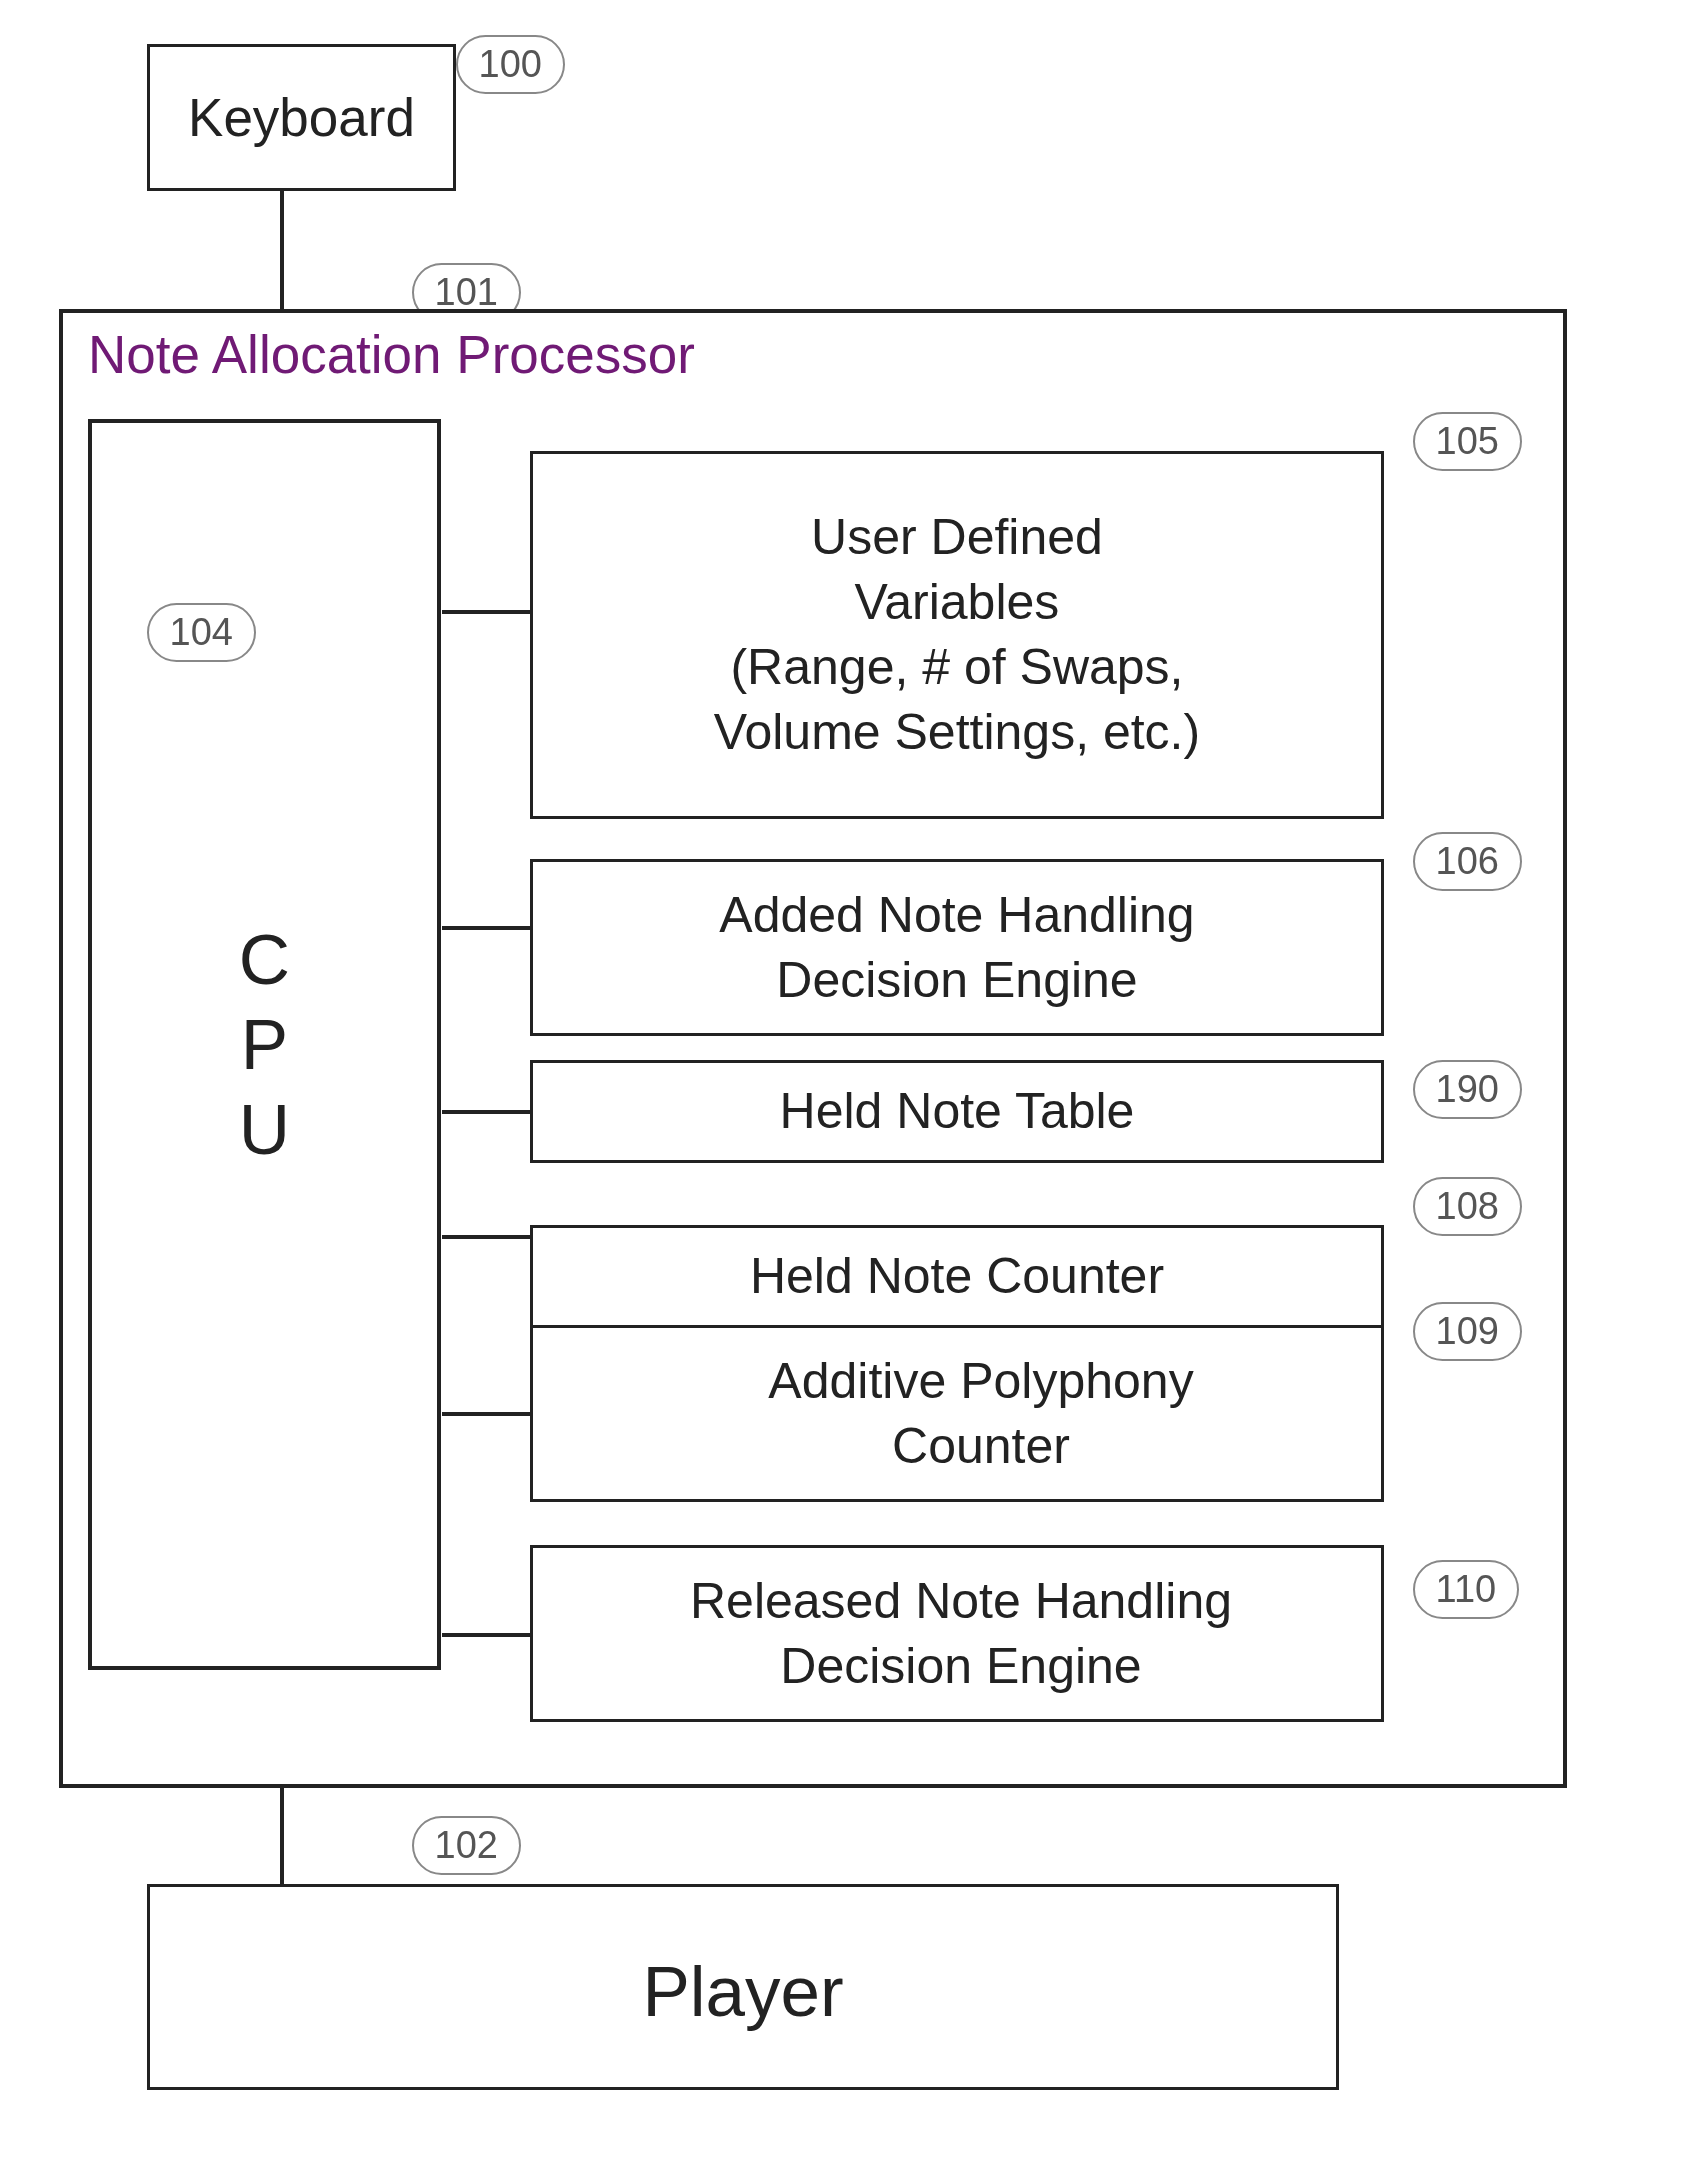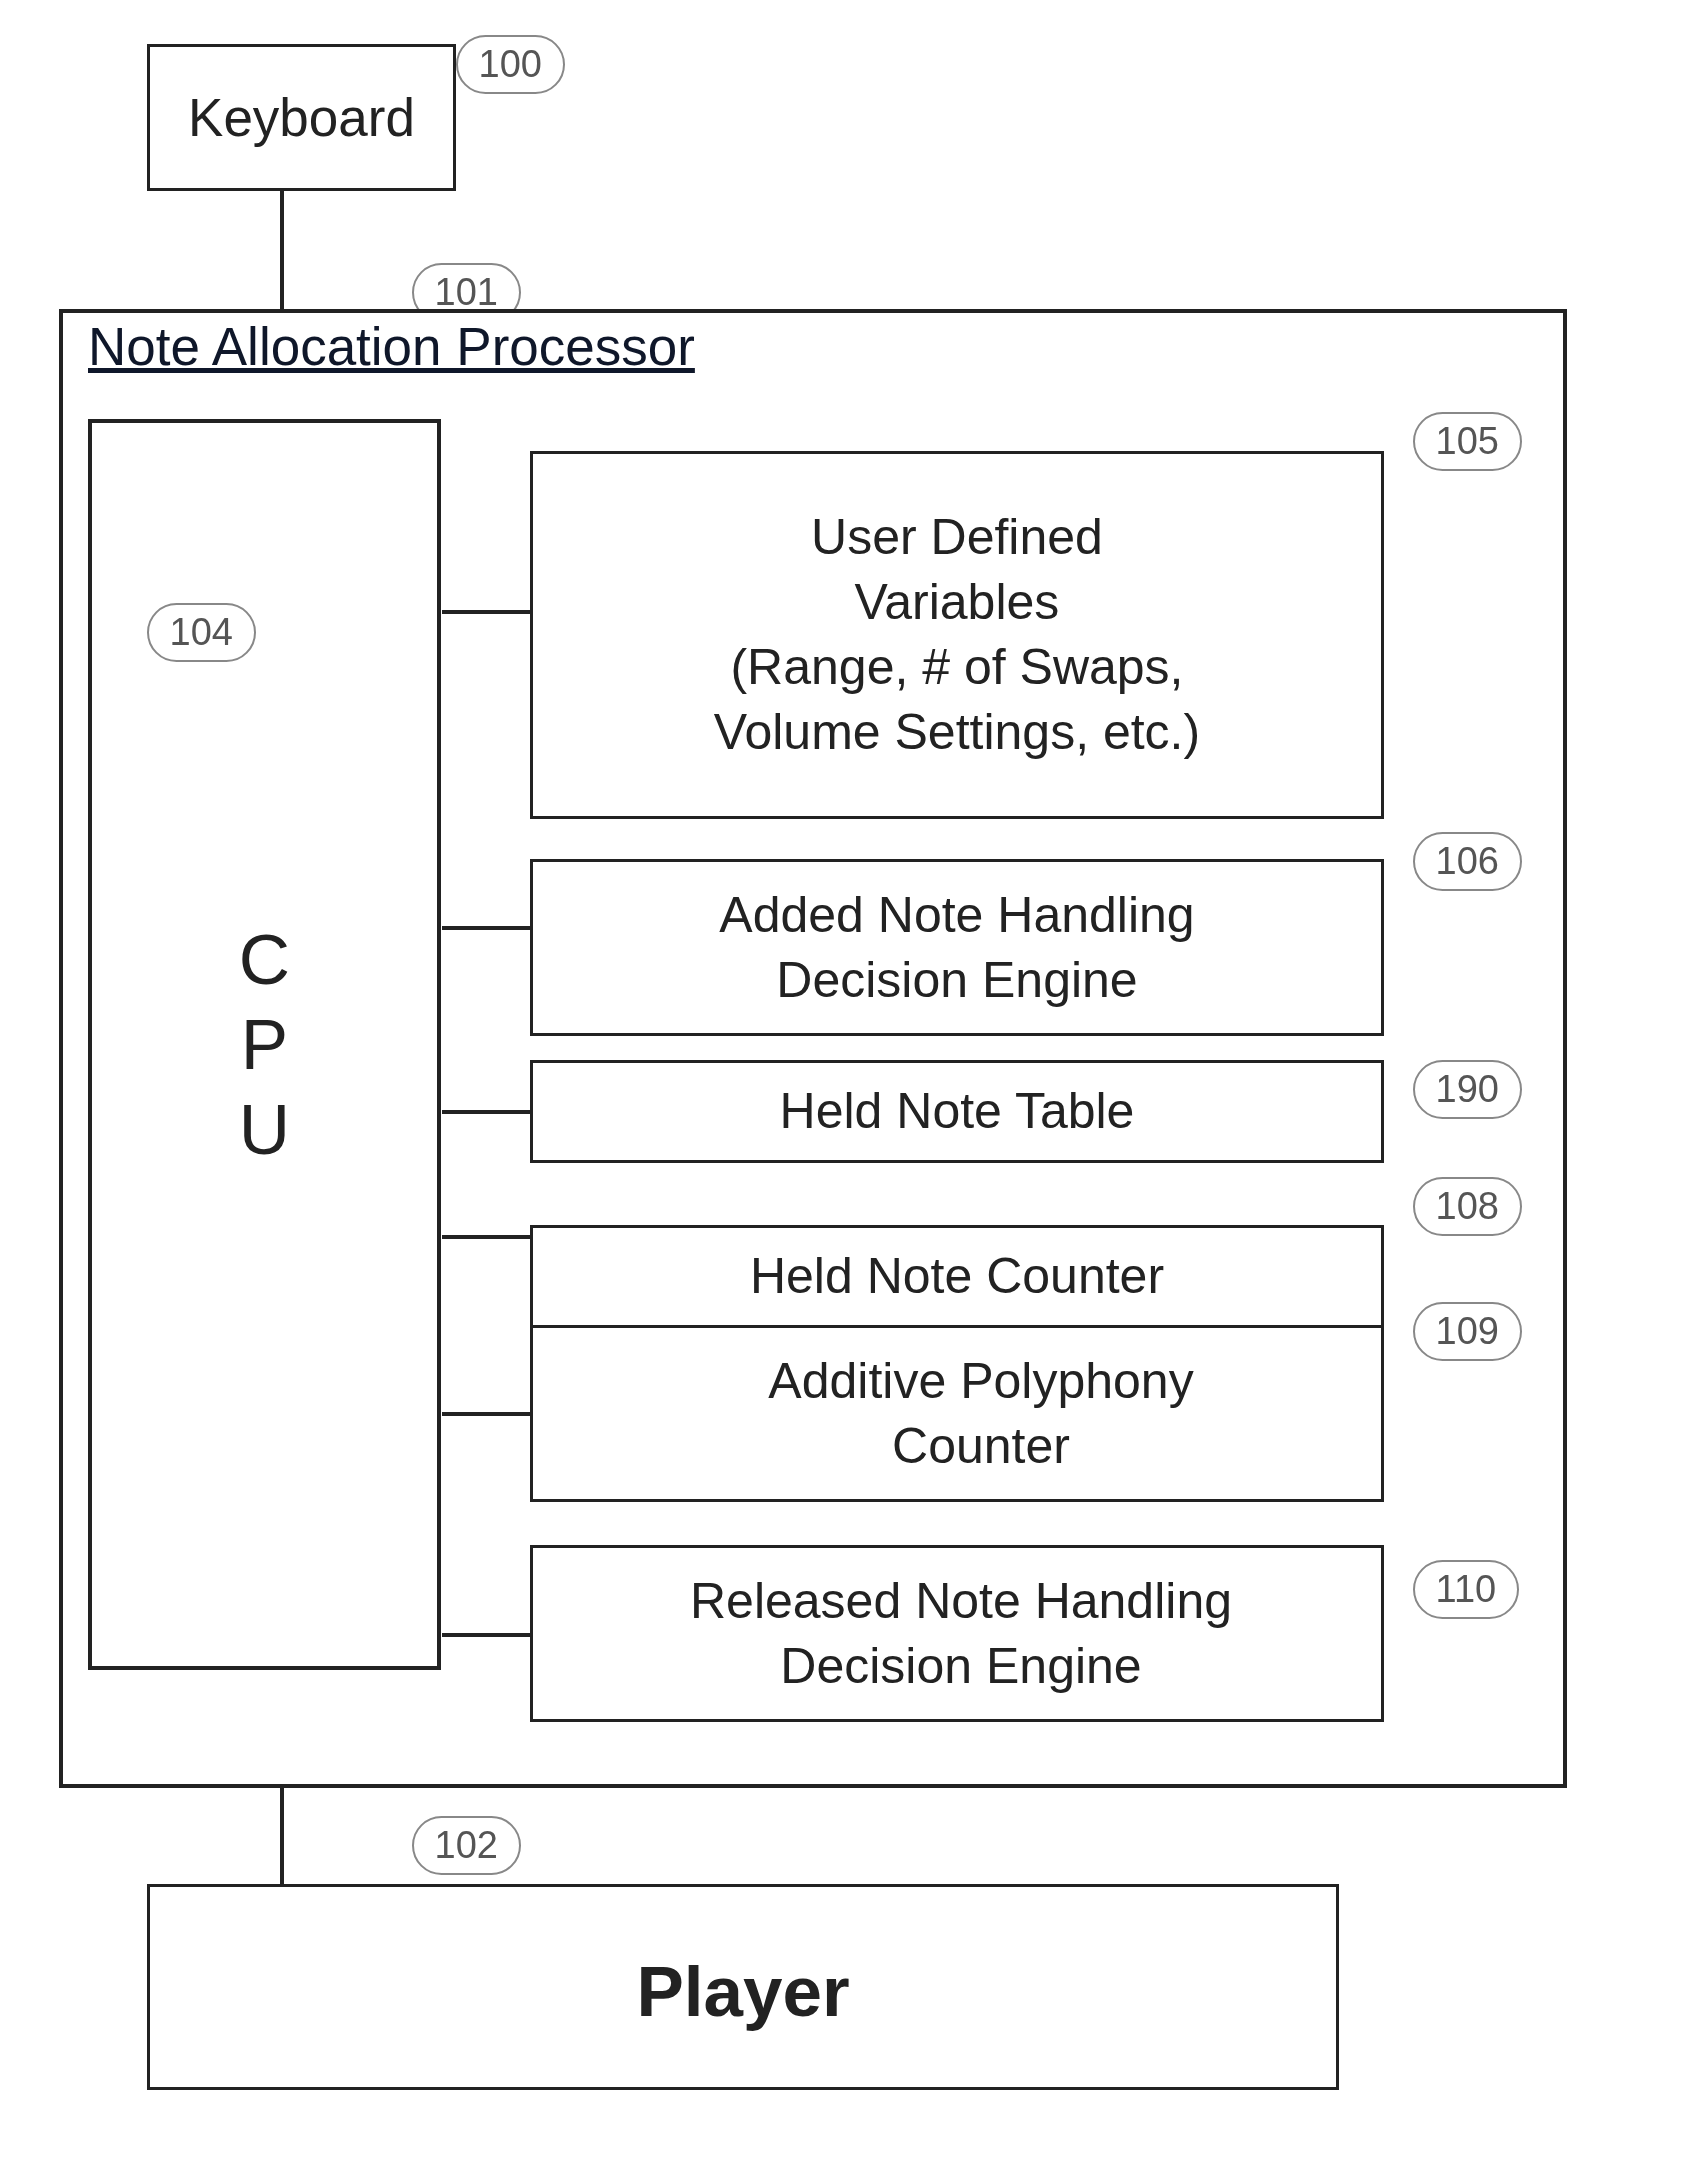--- a/index.html
+++ b/index.html
@@ -87,26 +87,25 @@
       top: 309px;
       left: 59px;
       width: 1508px;
       height: 1479px;
       border: 4.4px solid #222;
       background: #fff;
     }
 
     .nap-label {
       position: absolute;
-      top: 316px;
+      top: 324px;
       left: 88px;
       font-size: 53px;
       font-weight: 400;
-      color: #0f172a;
-      text-decoration: underline;
+      color: #701a75;
     }
 
     
     .cpu-box {
       position: absolute;
       top: 419px;
       left: 88px;
       width: 353px;
       height: 1251px;
       border: 4.4px solid #222;
@@ -287,21 +286,21 @@
       height: 206px;
       border: 3.7px solid #222;
       background: #fff;
       display: flex;
       align-items: center;
       justify-content: center;
     }
 
     .player-label {
       font-size: 71px;
-      font-weight: 700;
+      font-weight: 400;
       color: #222;
       margin-top: 8px;
     }
 
     
     .line-nap-to-player {
       position: absolute;
       top: 1788px;
       left: 280px;
       width: 4.4px;

